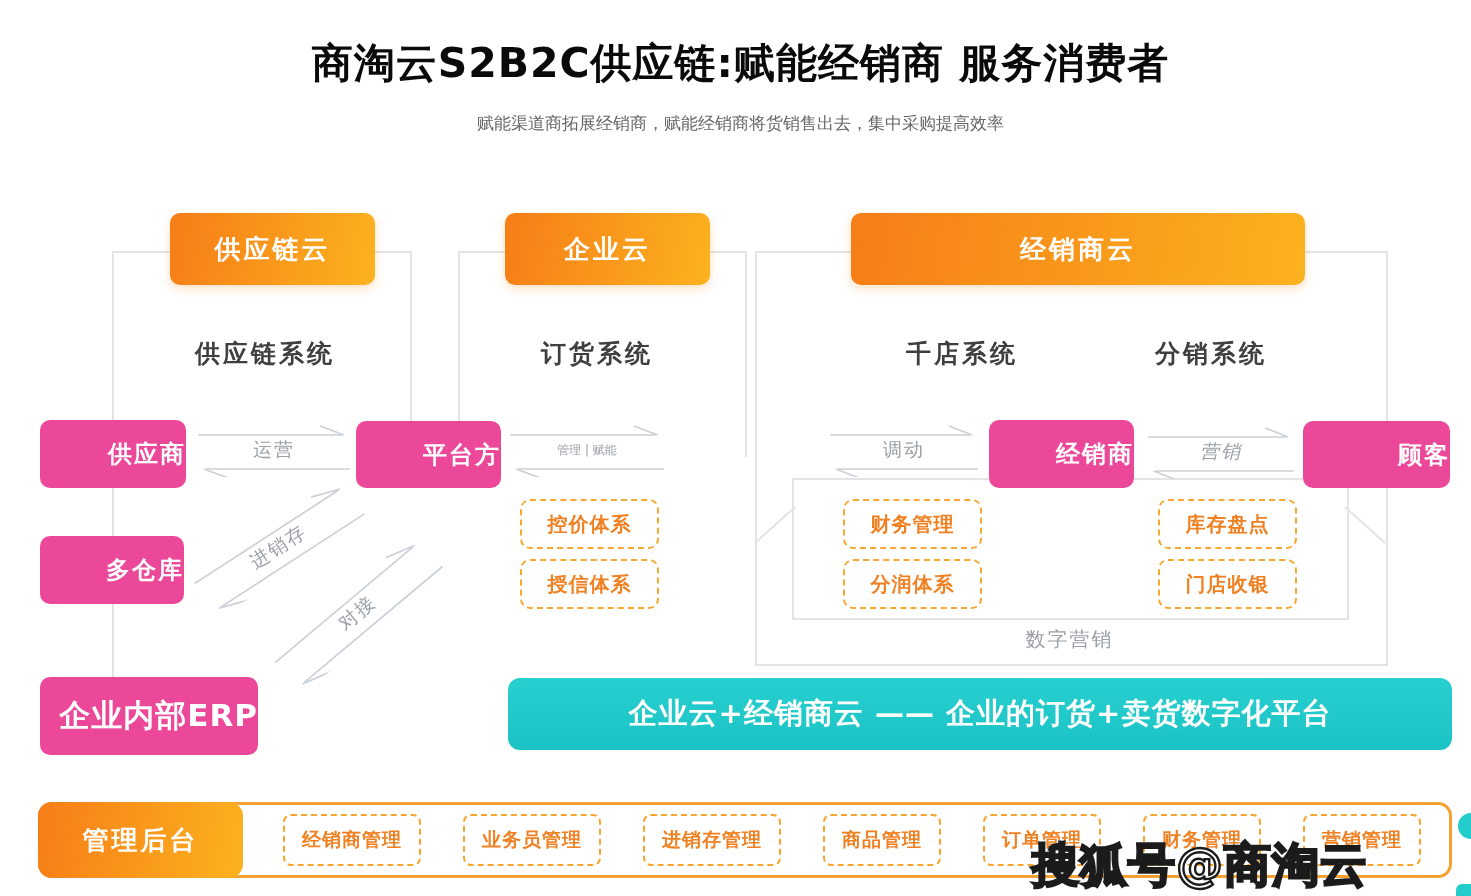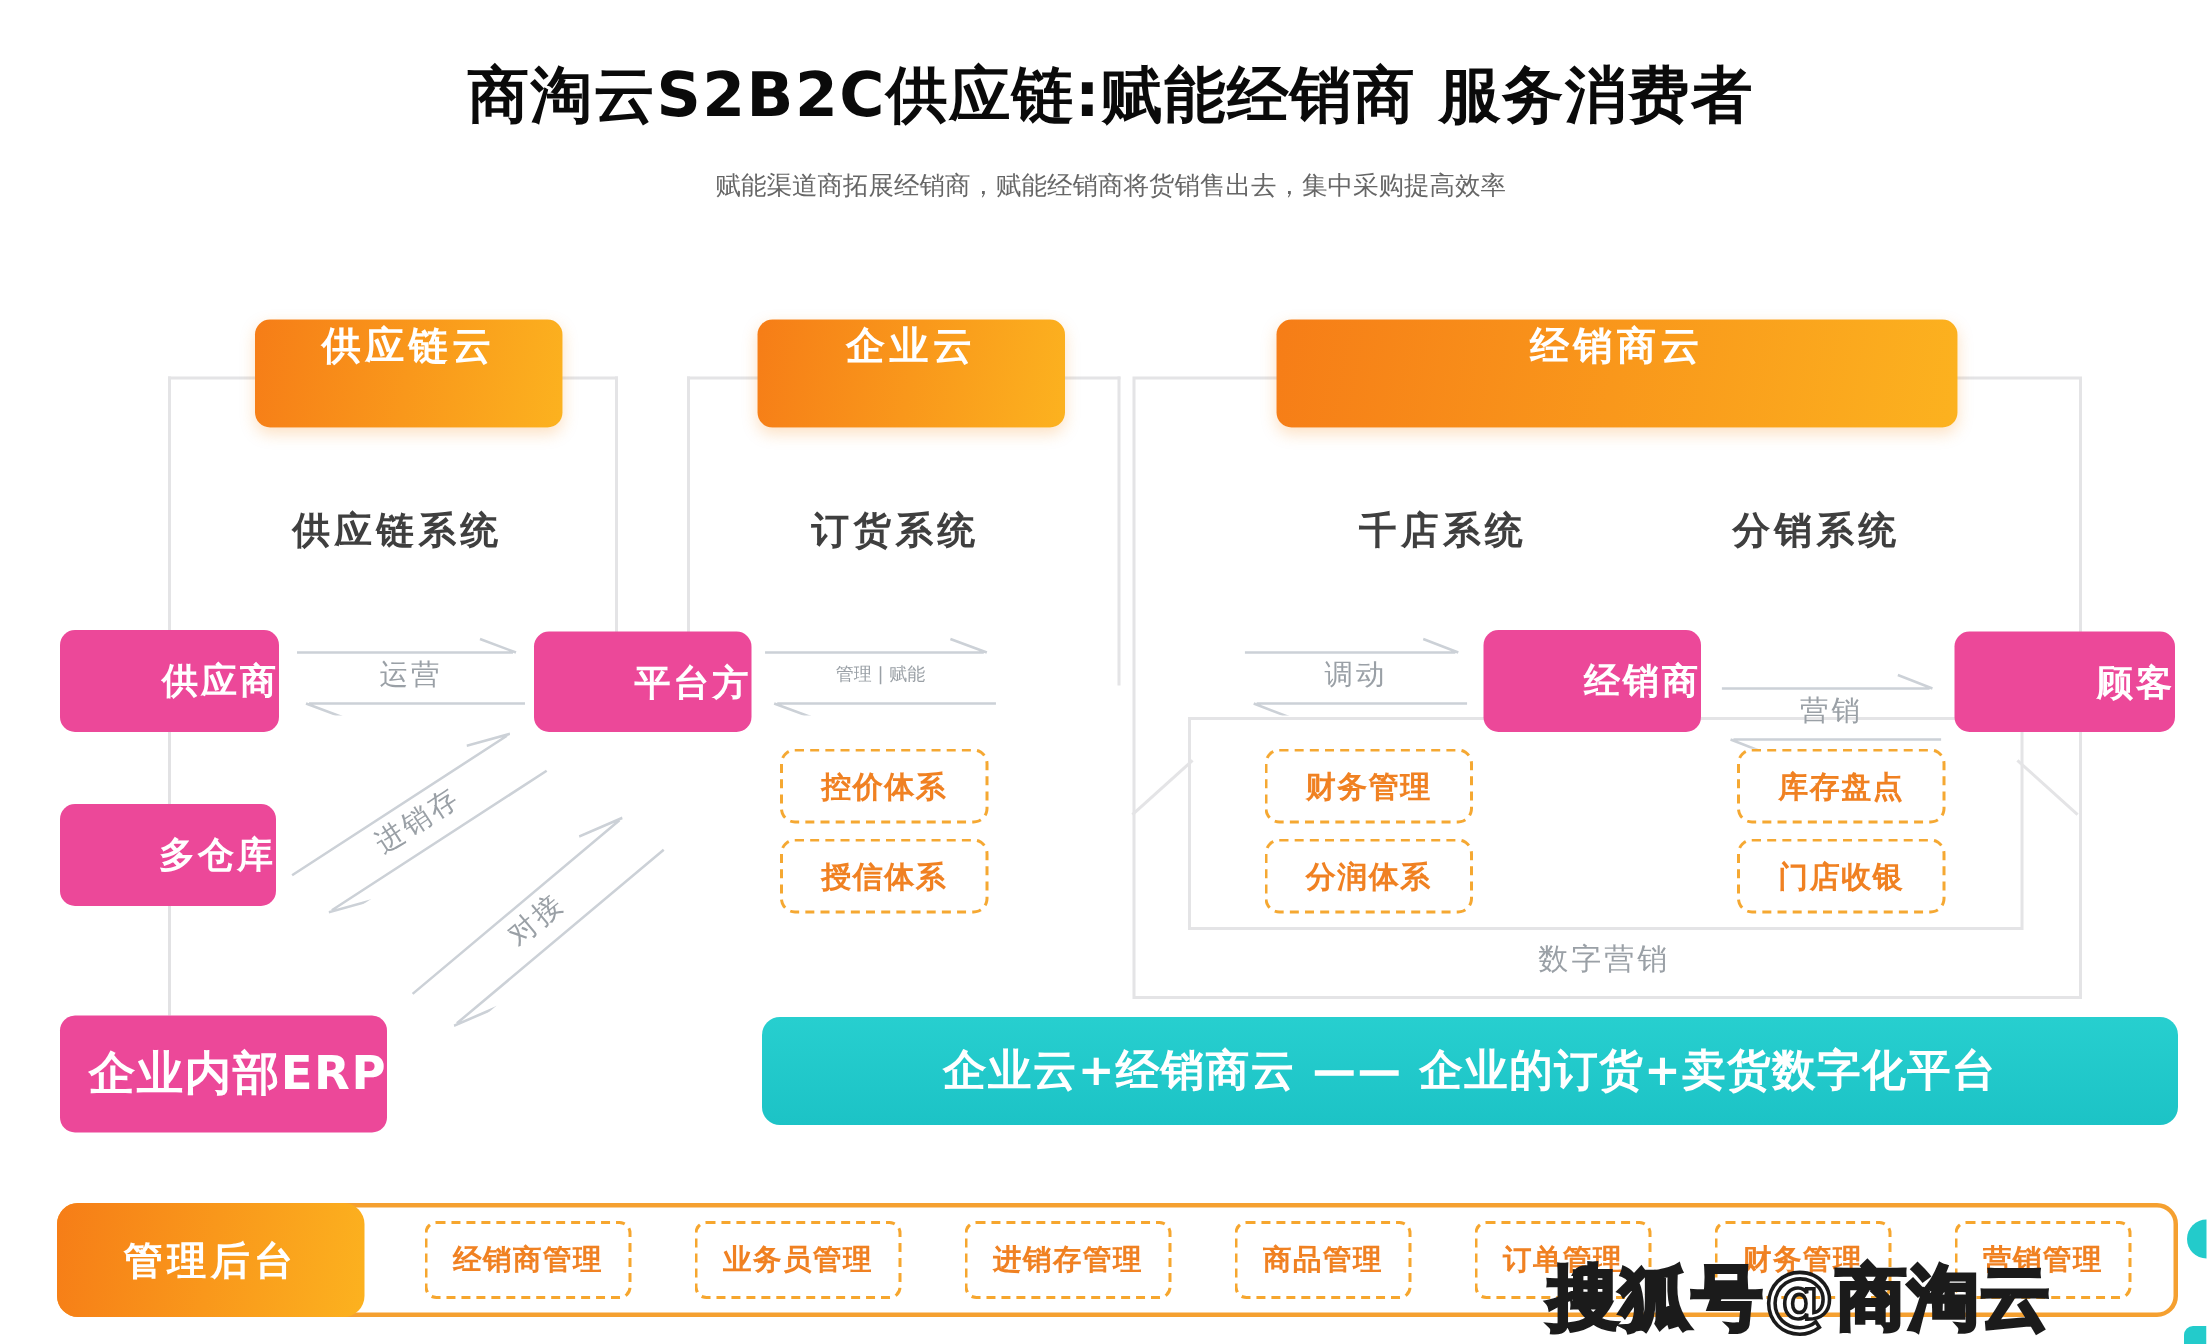--- a/index.html
+++ b/index.html
@@ -16,21 +16,21 @@
   .gc.open-bottom{border-bottom:none;}
   .vline{position:absolute;width:2px;background:#e2e2e4;z-index:0;}
   .diagline{position:absolute;width:54px;height:2px;background:#e4e4e6;z-index:0;}
 
   .dm-label{position:absolute;left:755px;top:626px;width:629px;text-align:center;
     font-size:20px;color:#9aa0a6;letter-spacing:2px;z-index:1;}
 
   
   .cloud{position:absolute;height:72px;border-radius:10px;z-index:2;
     background:linear-gradient(100deg,#f67d17,#fcb21f);
-    display:flex;align-items:flex-start;justify-content:center;
+    display:flex;align-items:center;justify-content:center;
     color:#fff;font-size:26px;font-weight:700;letter-spacing:3px;
     box-shadow:0 4px 10px rgba(246,141,23,.25);}
 
   .sys-label{position:absolute;top:337px;transform:translateX(-50%);
     font-size:25px;font-weight:600;color:#3f3f3f;letter-spacing:3px;z-index:1;white-space:nowrap;}
 
   
   .bnode{position:absolute;background:#ec4899;border-radius:10px;z-index:3;
     display:flex;align-items:center;justify-content:flex-end;
     color:#fff;font-size:24px;font-weight:700;letter-spacing:2px;white-space:nowrap;}
@@ -138,21 +138,21 @@
     </svg>
     <span class="harrow-label" style="font-size:12px;letter-spacing:0;">管理 | 赋能</span>
   </div>
   <div class="harrow" style="left:828px;top:423px;width:152px;">
     <svg viewBox="0 0 156 54" preserveAspectRatio="none">
       <path class="al" d="M2 12 L146 12 M124 3 L148 12"></path>
       <path class="al" d="M10 46 L154 46 M32 55 L8 46"></path>
     </svg>
     <span class="harrow-label">调动</span>
   </div>
-  <div class="harrow" style="left:1146px;top:447px;width:150px;">
+  <div class="harrow" style="left:1146px;top:425px;width:150px;font-style:italic;">
     <svg viewBox="0 0 156 54" preserveAspectRatio="none">
       <path class="al" d="M2 12 L146 12 M124 3 L148 12"></path>
       <path class="al" d="M10 46 L154 46 M32 55 L8 46"></path>
     </svg>
     <span class="harrow-label">营销</span>
   </div>
 
   <div class="harrow" style="left:186px;top:520px;width:185px;transform:rotate(-33deg);">
     <svg viewBox="0 0 156 54" preserveAspectRatio="none">
       <path class="al" d="M2 12 L146 12 M124 3 L148 12"></path>

